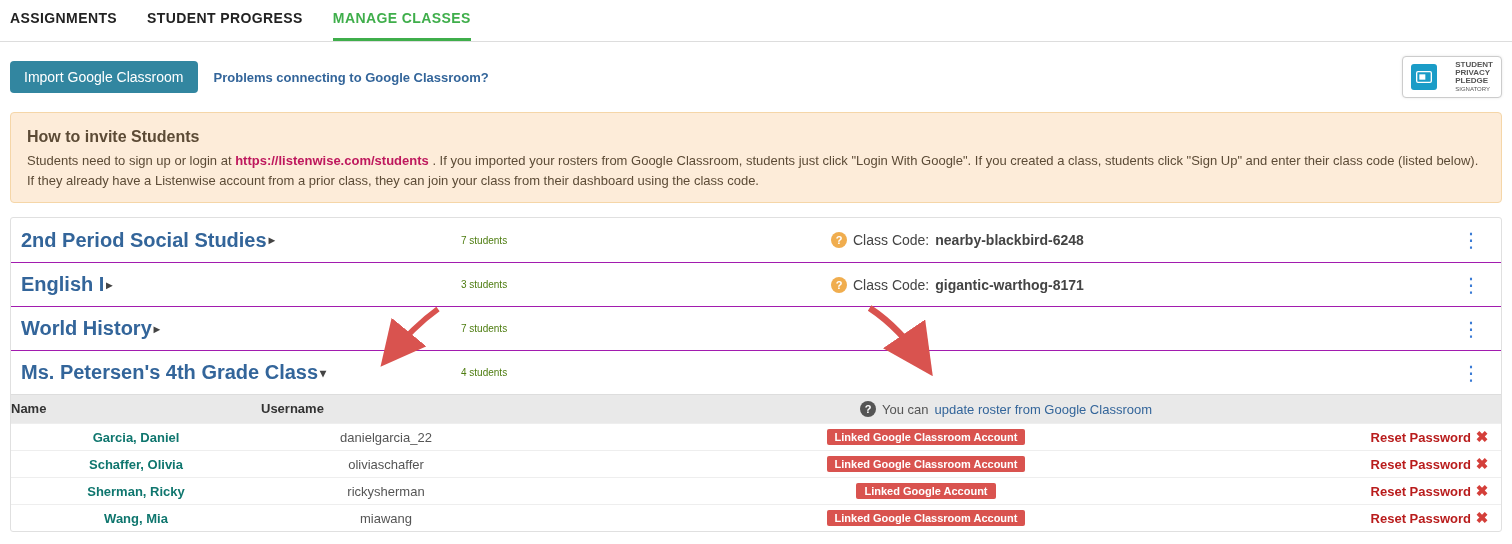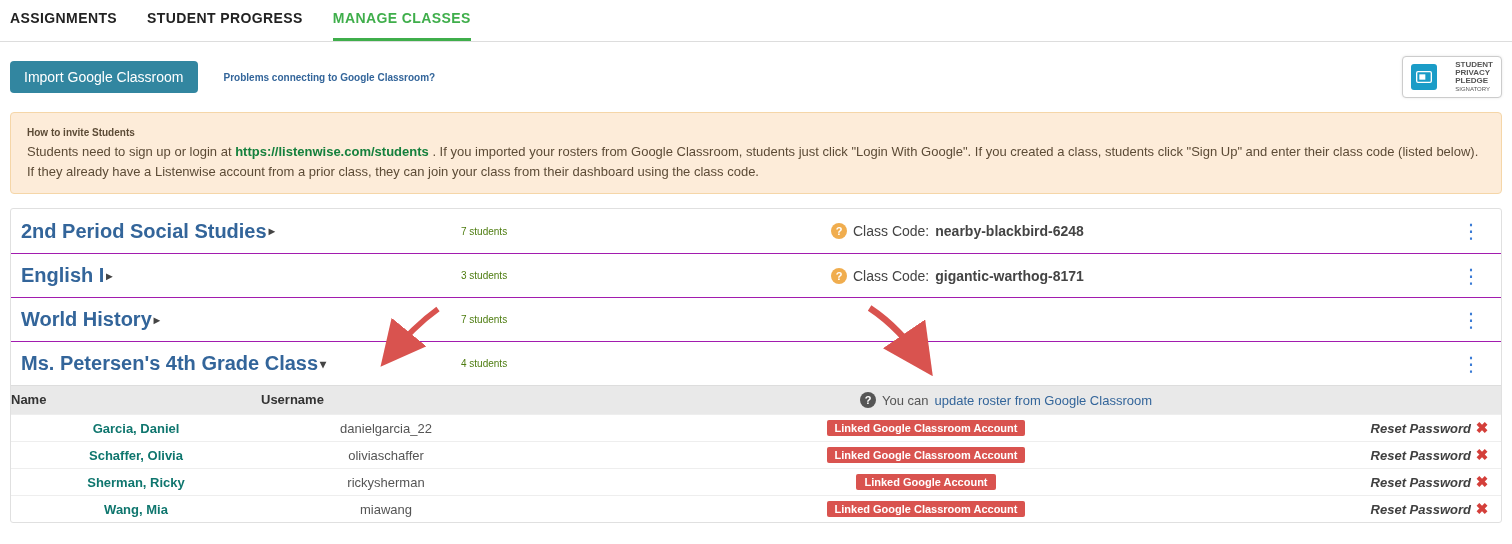--- a/index.html
+++ b/index.html
@@ -48,24 +48,24 @@
     color: #fff;
     border: none;
     border-radius: 4px;
     padding: 8px 14px;
     font-size: 14px;
     cursor: pointer;
   }
   .link-blue {
     color: #33659a;
     font-weight: 600;
-    font-size: 10px;
+    font-size: 13px;
     text-decoration: none;
     cursor: pointer;
-    margin-left: 16px;
+    margin-left: 6px;
   }
   .spacer { flex: 1; }
   .badge-privacy {
     display: flex;
     align-items: center;
     gap: 18px;
     border: 1px solid #ccc;
     border-radius: 4px;
     padding: 4px 8px;
     background: #fff;
@@ -91,22 +91,22 @@
   .alert {
     margin: 0 10px 14px 10px;
     background: #fdecd9;
     border: 1px solid #f5d6a8;
     border-radius: 4px;
     padding: 12px 16px;
     color: #5c4b36;
     font-size: 13px;
     line-height: 1.5;
   }
-  .alert-title { font-weight: 700; margin-bottom: 2px; font-size: 10px; }
-  .alert a { color: #15803d; font-weight: 600; text-decoration: none; cursor: pointer; }
+  .alert-title { font-weight: 700; margin-bottom: 2px; font-size: 16px; }
+  .alert a { color: #be185d; font-weight: 600; text-decoration: none; cursor: pointer; }
 
   .class-list {
     margin: 0 10px;
     border: 1px solid #e0e0e0;
     border-radius: 3px;
     overflow: hidden;
   }
   .class-row {
     display: grid;
     grid-template-columns: 450px 370px 1fr 60px;
@@ -185,21 +185,21 @@
   .roster-row .linked-cell { text-align: center; }
   .linked-badge {
     display: inline-block;
     background: #d9534f;
     color: #fff;
     font-size: 11px;
     font-weight: 700;
     padding: 2px 8px;
     border-radius: 2px;
   }
-  .reset-link { color: #404040; font-weight: 600; text-align: right; cursor: pointer; font-style: italic; }
+  .reset-link { color: #b91c1c; font-weight: 600; text-align: right; cursor: pointer; }
   .remove-x { color: #d43f3a; font-weight: 900; text-align: center; font-size: 15px; cursor: pointer; padding-right: 8px; }
 
   
   .arrow {
     position: absolute;
     pointer-events: none;
   }
   
   #arrow1 { left: 375px; top: 302px; width: 70px; height: 70px; }
   #arrow2 { left: 860px; top: 300px; width: 80px; height: 80px; }

